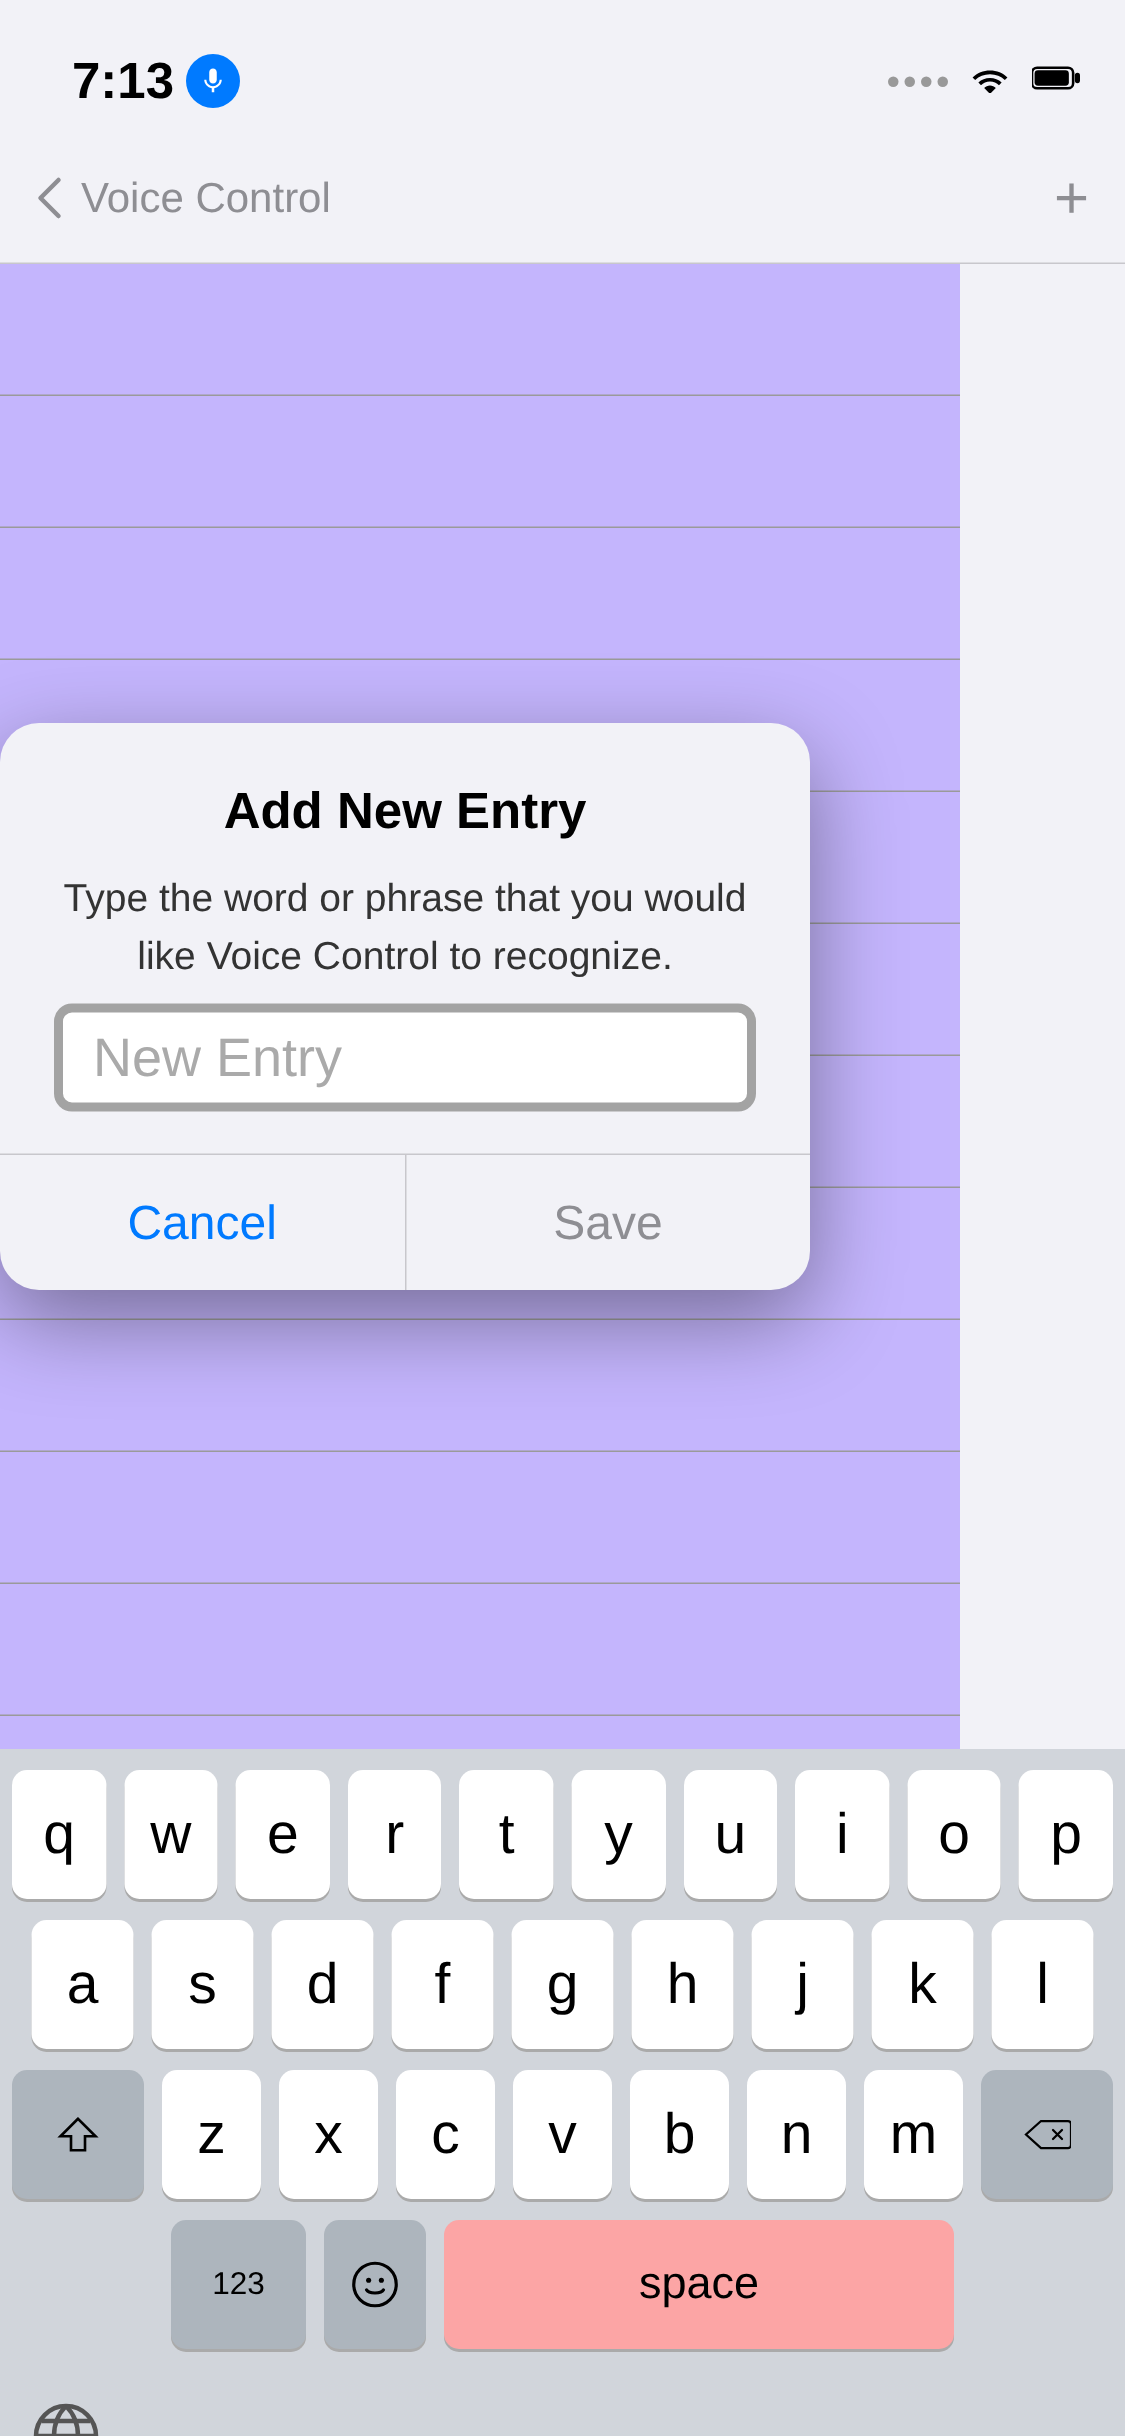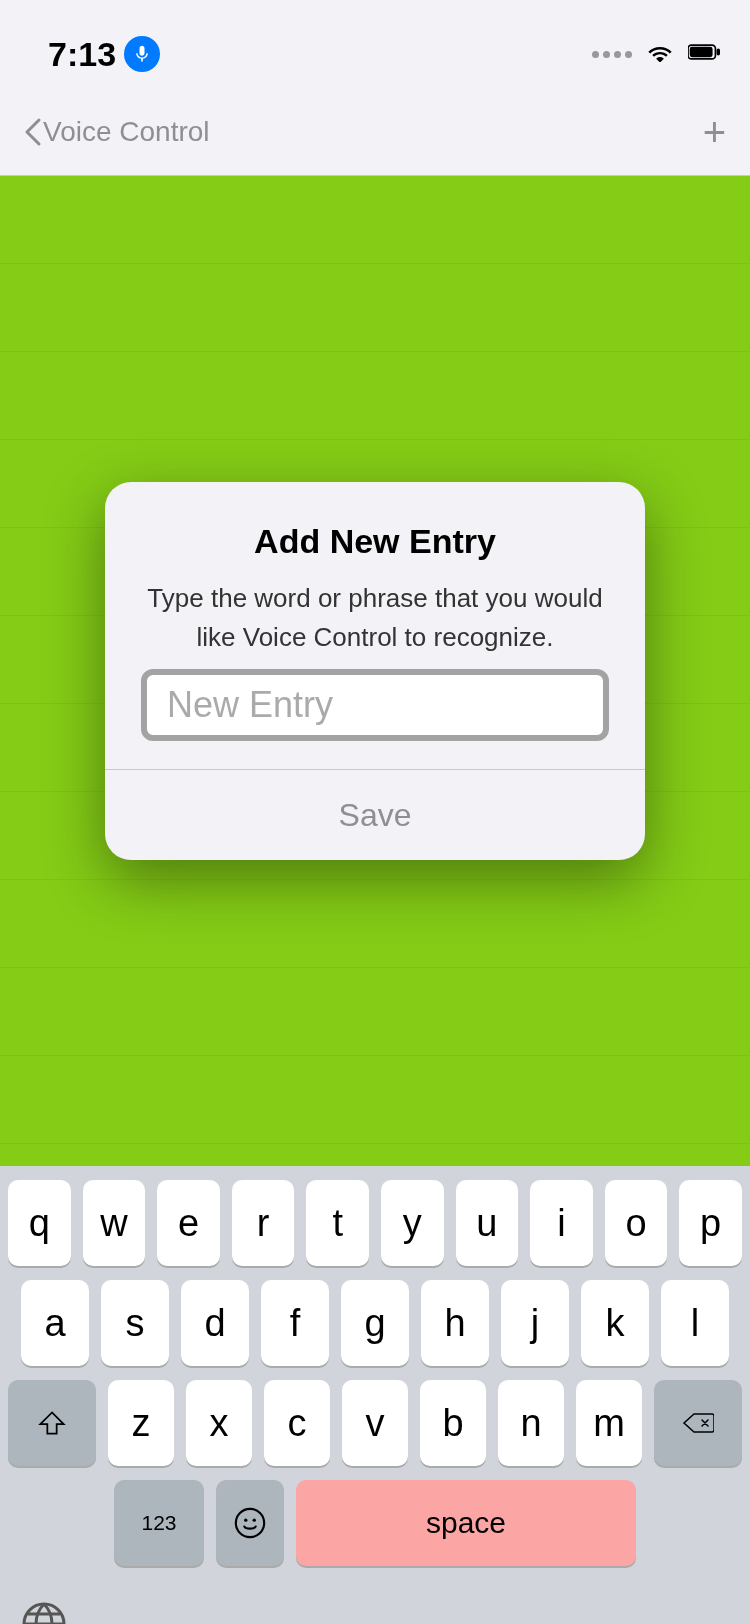--- a/index.html
+++ b/index.html
@@ -70,48 +70,47 @@
       background: #f2f2f7;
       display: flex;
       align-items: center;
       justify-content: space-between;
       padding: 0 24px;
       border-bottom: 1px solid #c8c7cc;
     }
     .nav-back {
       display: flex;
       align-items: center;
-      gap: 1px;
+      gap: 12px;
       color: #8e8e93;
       font-size: 28px;
     }
     .nav-title {
       font-size: 34px;
       font-weight: 700;
       color: #000;
       position: absolute;
       left: 50%;
       transform: translateX(-50%);
     }
     .nav-add {
       color: #8e8e93;
       font-size: 40px;
       font-weight: 300;
       line-height: 1;
     }
 
     
     .content-area {
-      width: 750px;
+      width: 640px;
       height: 990px;
-      background: #84cc16;
+      background: #c4b5fd;
       position: relative;
       display: flex;
       align-items: center;
-      justify-content: center;
     }
 
     
     .table-lines {
       position: absolute;
       top: 0; left: 0; right: 0; bottom: 0;
     }
     .table-line {
       border-bottom: 1px solid #9a9a9a;
       height: 88px;
@@ -318,20 +317,21 @@
     <div class="table-line"></div>
   </div>
 
   <div class="alert-dialog">
     <div class="alert-content">
       <div class="alert-title">Add New Entry</div>
       <div class="alert-message">Type the word or phrase that you would like Voice Control to recognize.</div>
       <input class="alert-input" type="text" placeholder="New Entry" style="">
     </div>
     <div class="alert-buttons">
+      <button class="alert-btn alert-btn-cancel">Cancel</button>
       <button class="alert-btn alert-btn-save">Save</button>
     </div>
   </div>
 </div>
 
 <div class="keyboard-area">
 
   <div class="keyboard-row">
     <div class="key">q</div>
     <div class="key">w</div>

